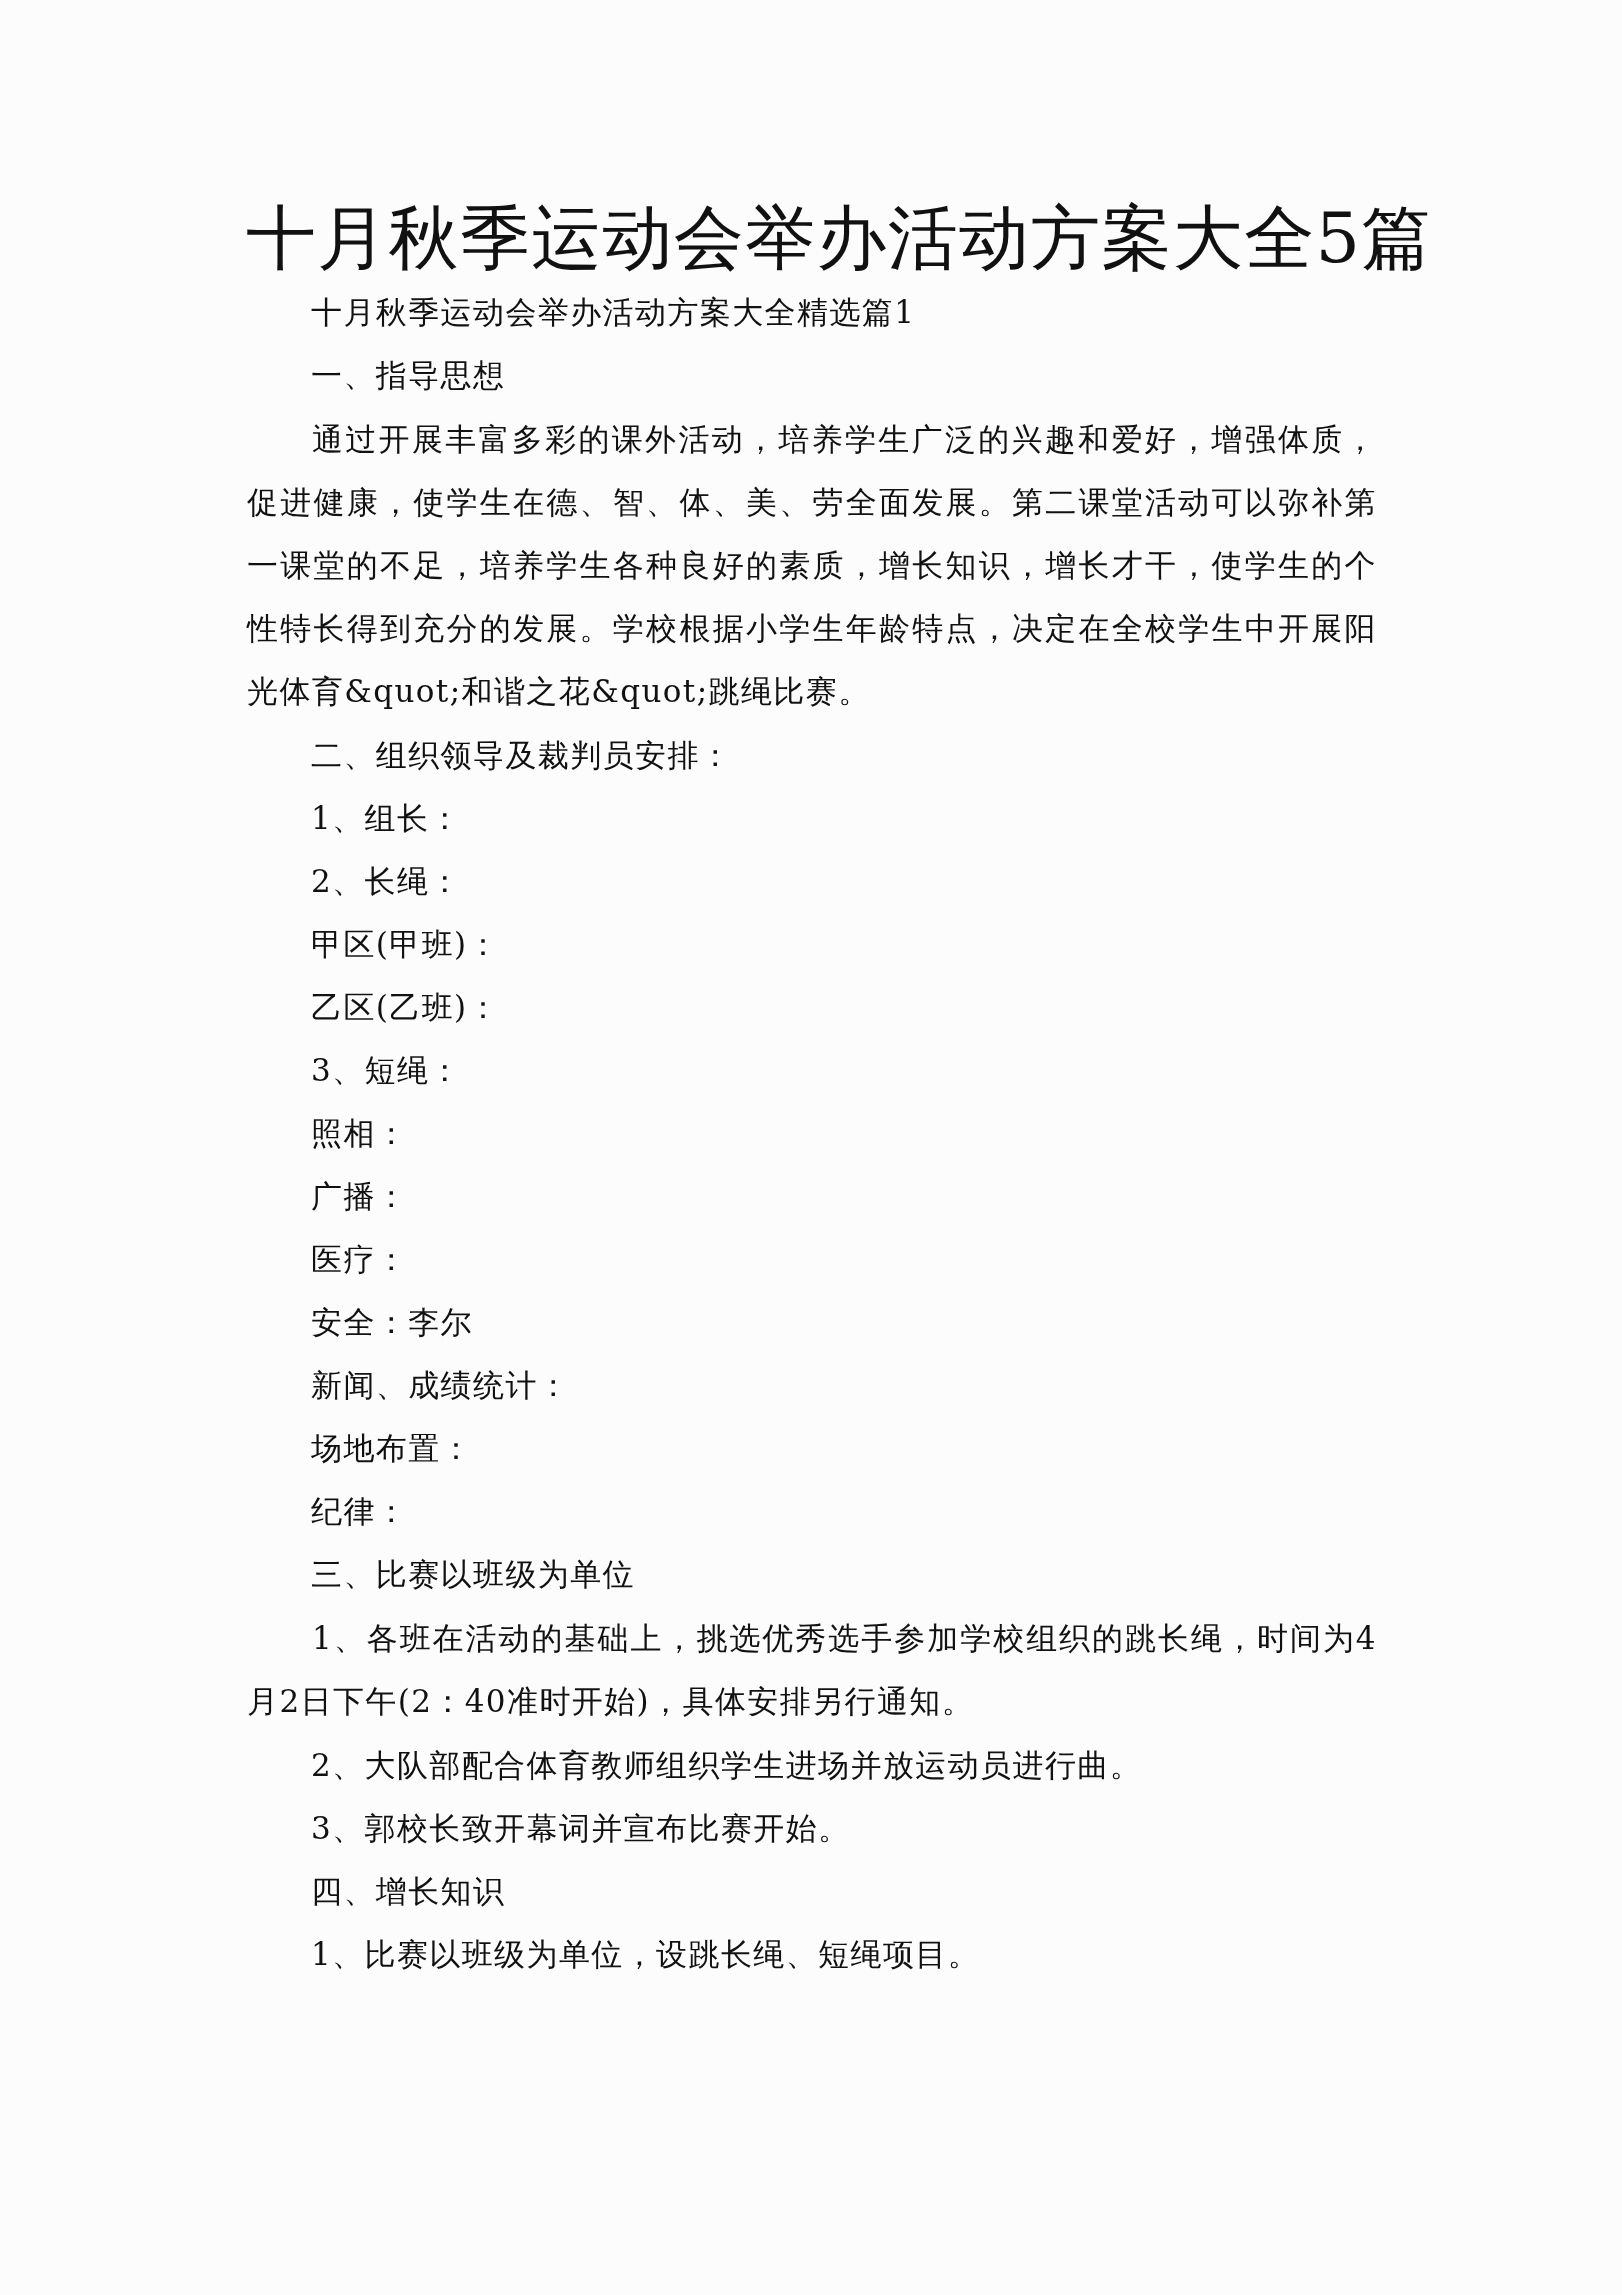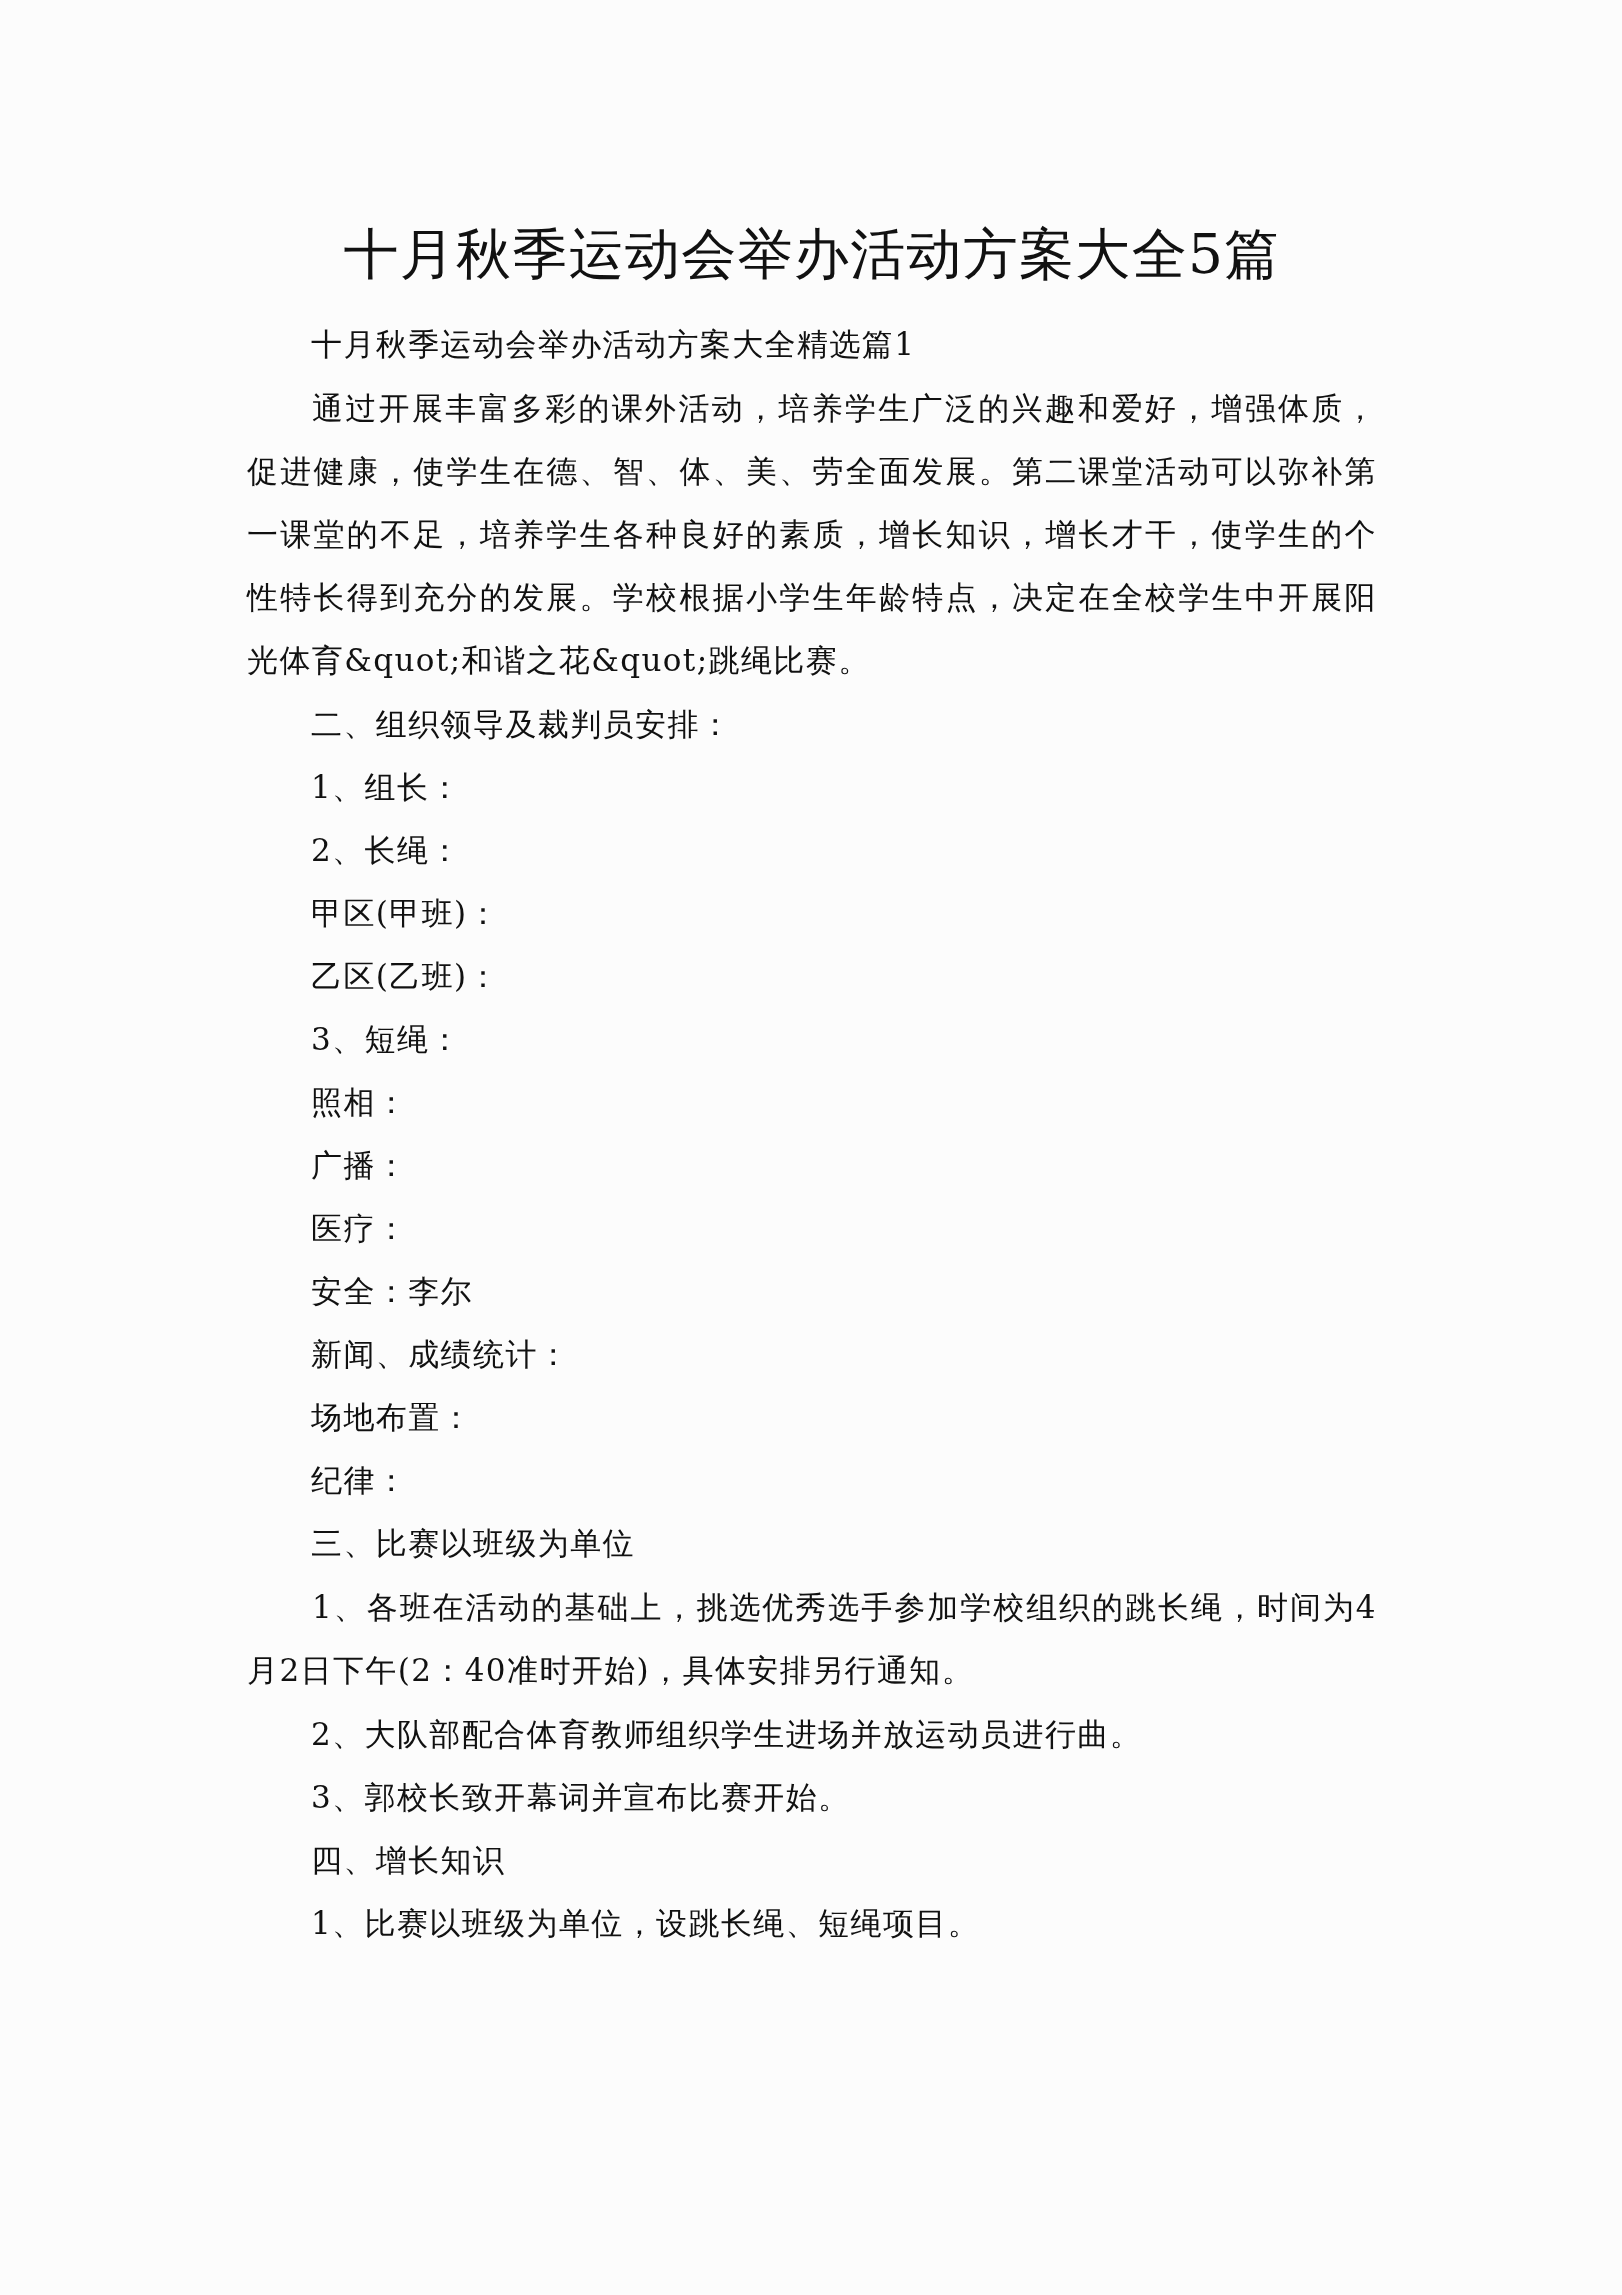--- a/index.html
+++ b/index.html
@@ -15,23 +15,23 @@
       color: #111111;
       font-family: "DejaVu Serif", "Liberation Serif", serif;
     }
     .page {
       position: absolute;
       left: 246px;
       top: 196px;
       width: 1132px;
     }
     .doc-title {
-      margin: 16px;
+      margin: 0;
       text-align: center;
-      font-size: 55px;
+      font-size: 70px;
       line-height: 85px;
       font-weight: normal;
       letter-spacing: 1.3px;
       white-space: nowrap;
     }
     .line {
       font-size: 31px;
       line-height: 63px;
       margin: 0;
       white-space: nowrap;
@@ -55,20 +55,21 @@
     }
   </style>
 </head>
 <body>
 
 <div class="page">
   <h1 class="doc-title">十月秋季运动会举办活动方案大全5篇</h1>
 
   <p class="line subtitle">十月秋季运动会举办活动方案大全精选篇1</p>
 
+  <p class="line indent">一、指导思想</p>
   <p class="para">通过开展丰富多彩的课外活动，培养学生广泛的兴趣和爱好，增强体质，促进健康，使学生在德、智、体、美、劳全面发展。第二课堂活动可以弥补第一课堂的不足，培养学生各种良好的素质，增长知识，增长才干，使学生的个性特长得到充分的发展。学校根据小学生年龄特点，决定在全校学生中开展阳光体育&amp;quot;和谐之花&amp;quot;跳绳比赛。</p>
 
   <p class="line indent">二、组织领导及裁判员安排：</p>
   <p class="line indent">1、组长：</p>
   <p class="line indent">2、长绳：</p>
   <p class="line indent">甲区(甲班)：</p>
   <p class="line indent">乙区(乙班)：</p>
   <p class="line indent">3、短绳：</p>
   <p class="line indent">照相：</p>
   <p class="line indent">广播：</p>

